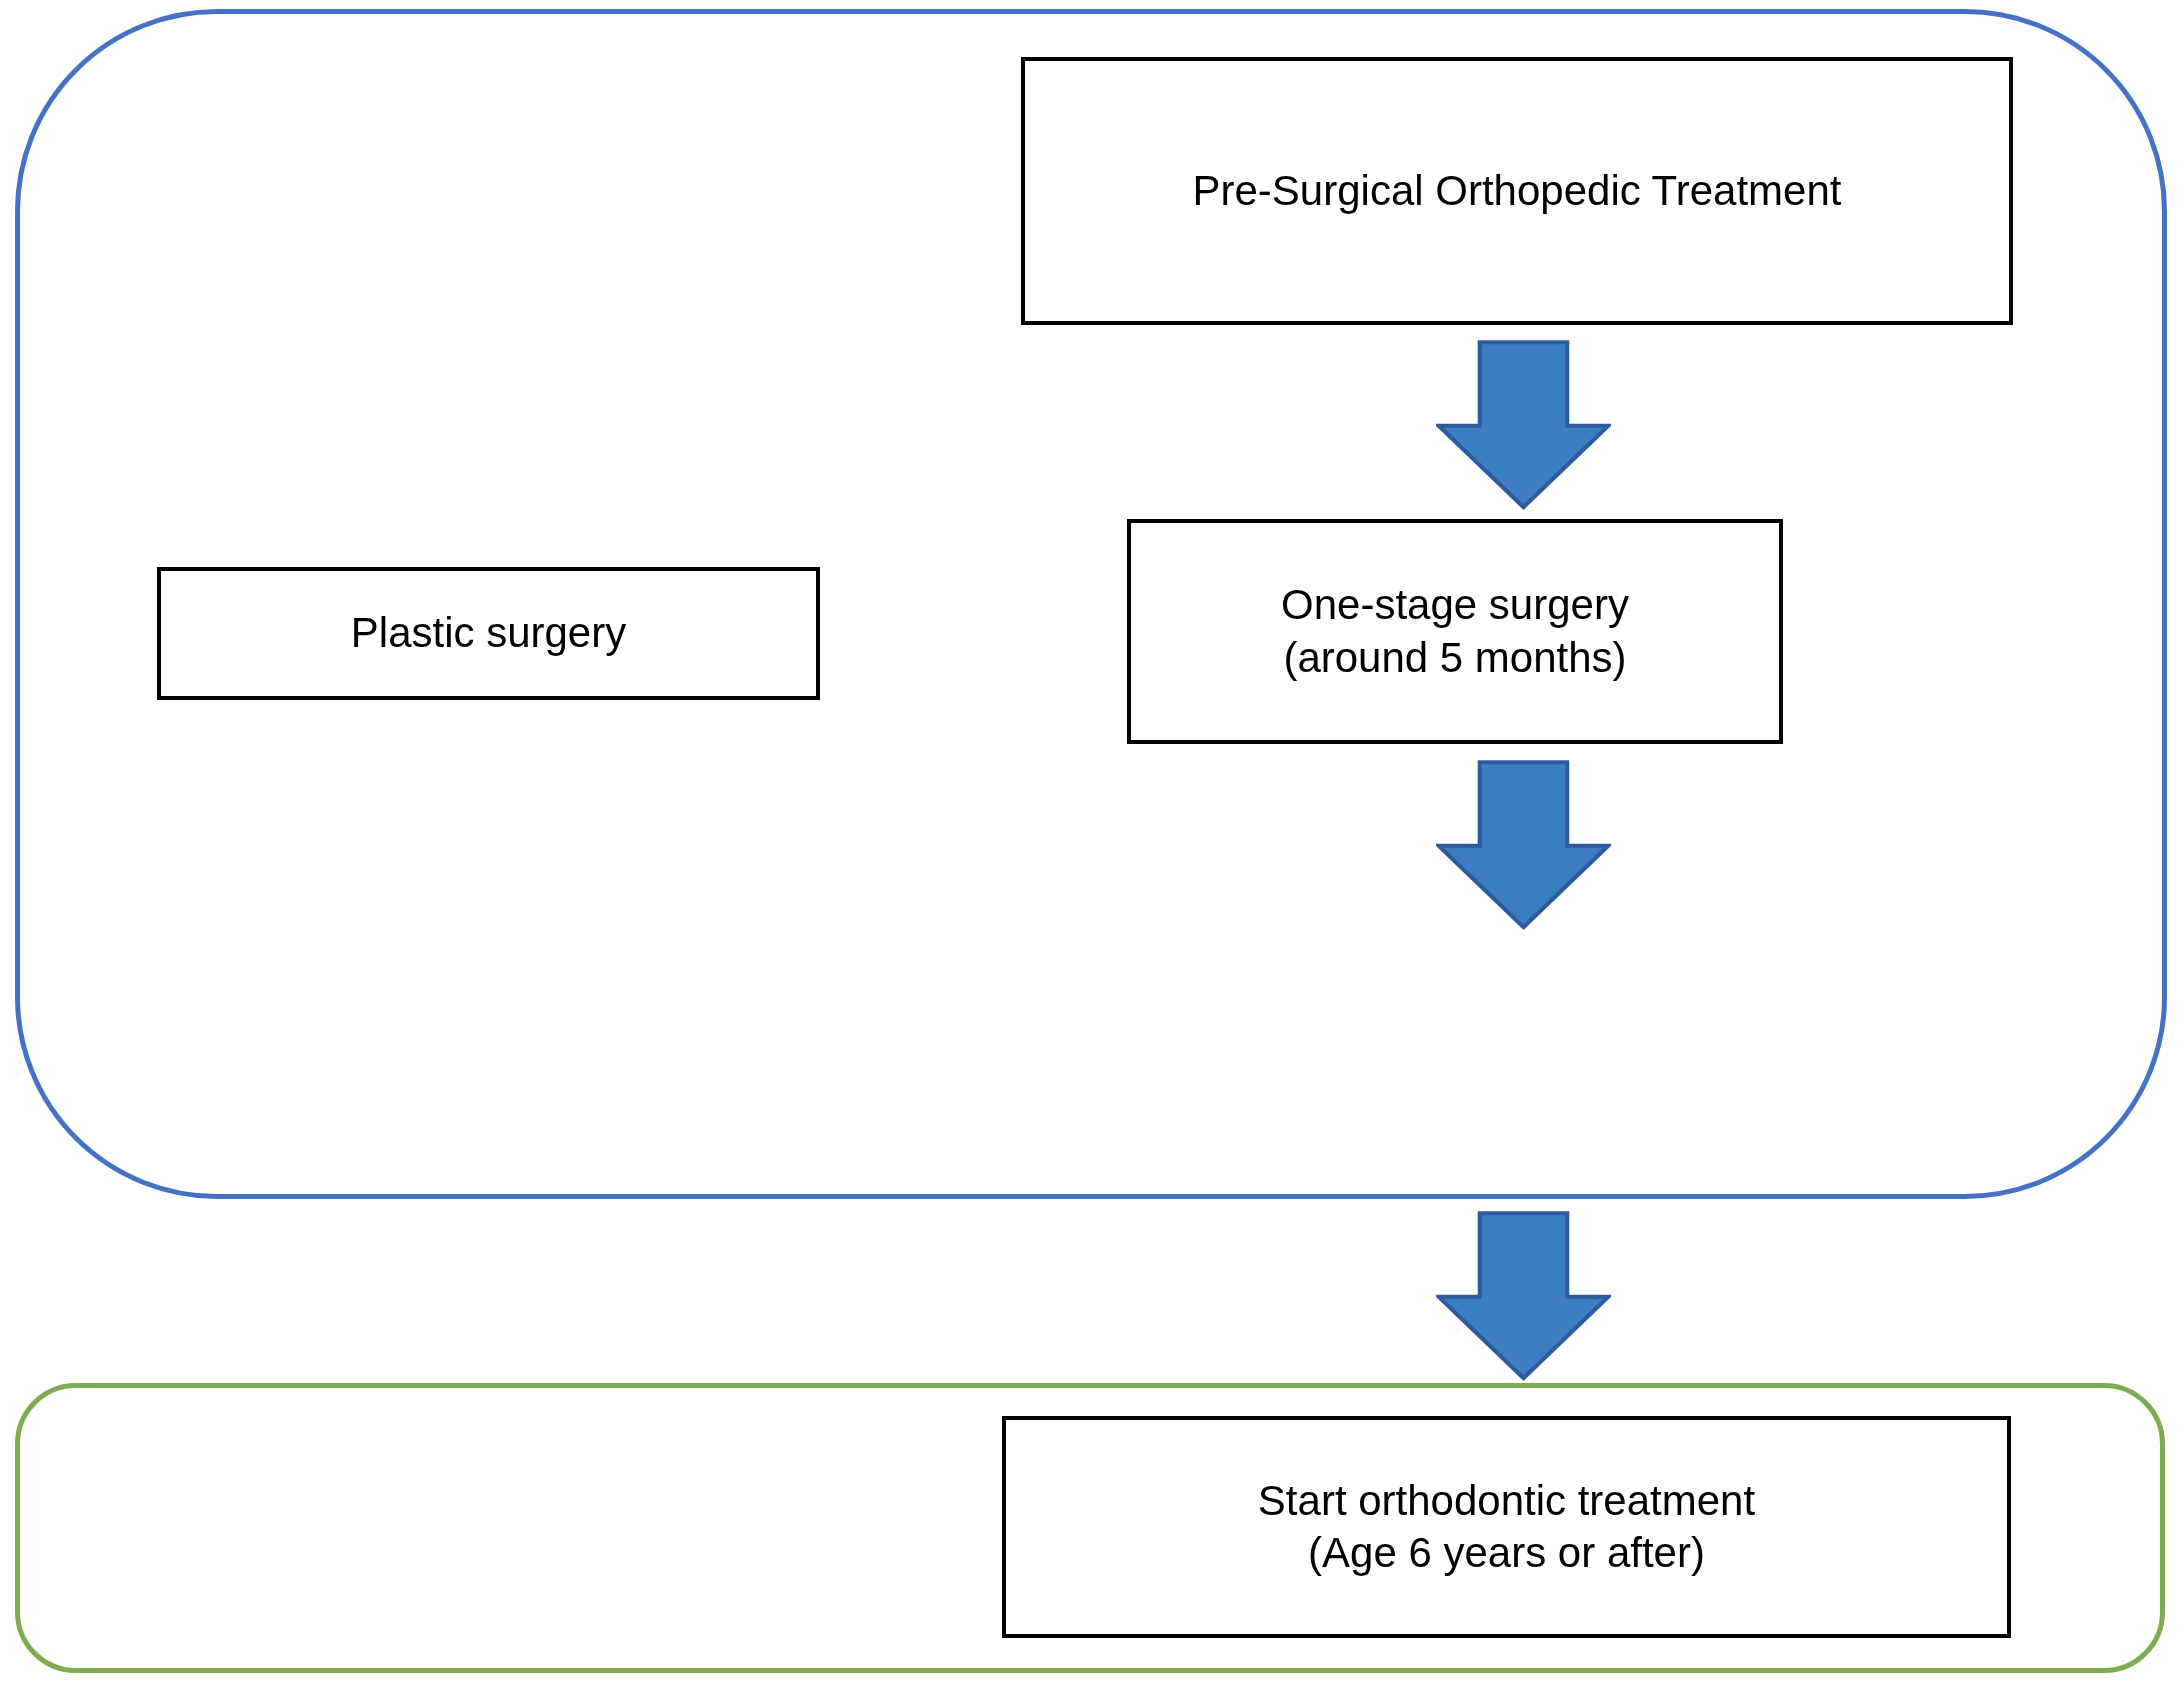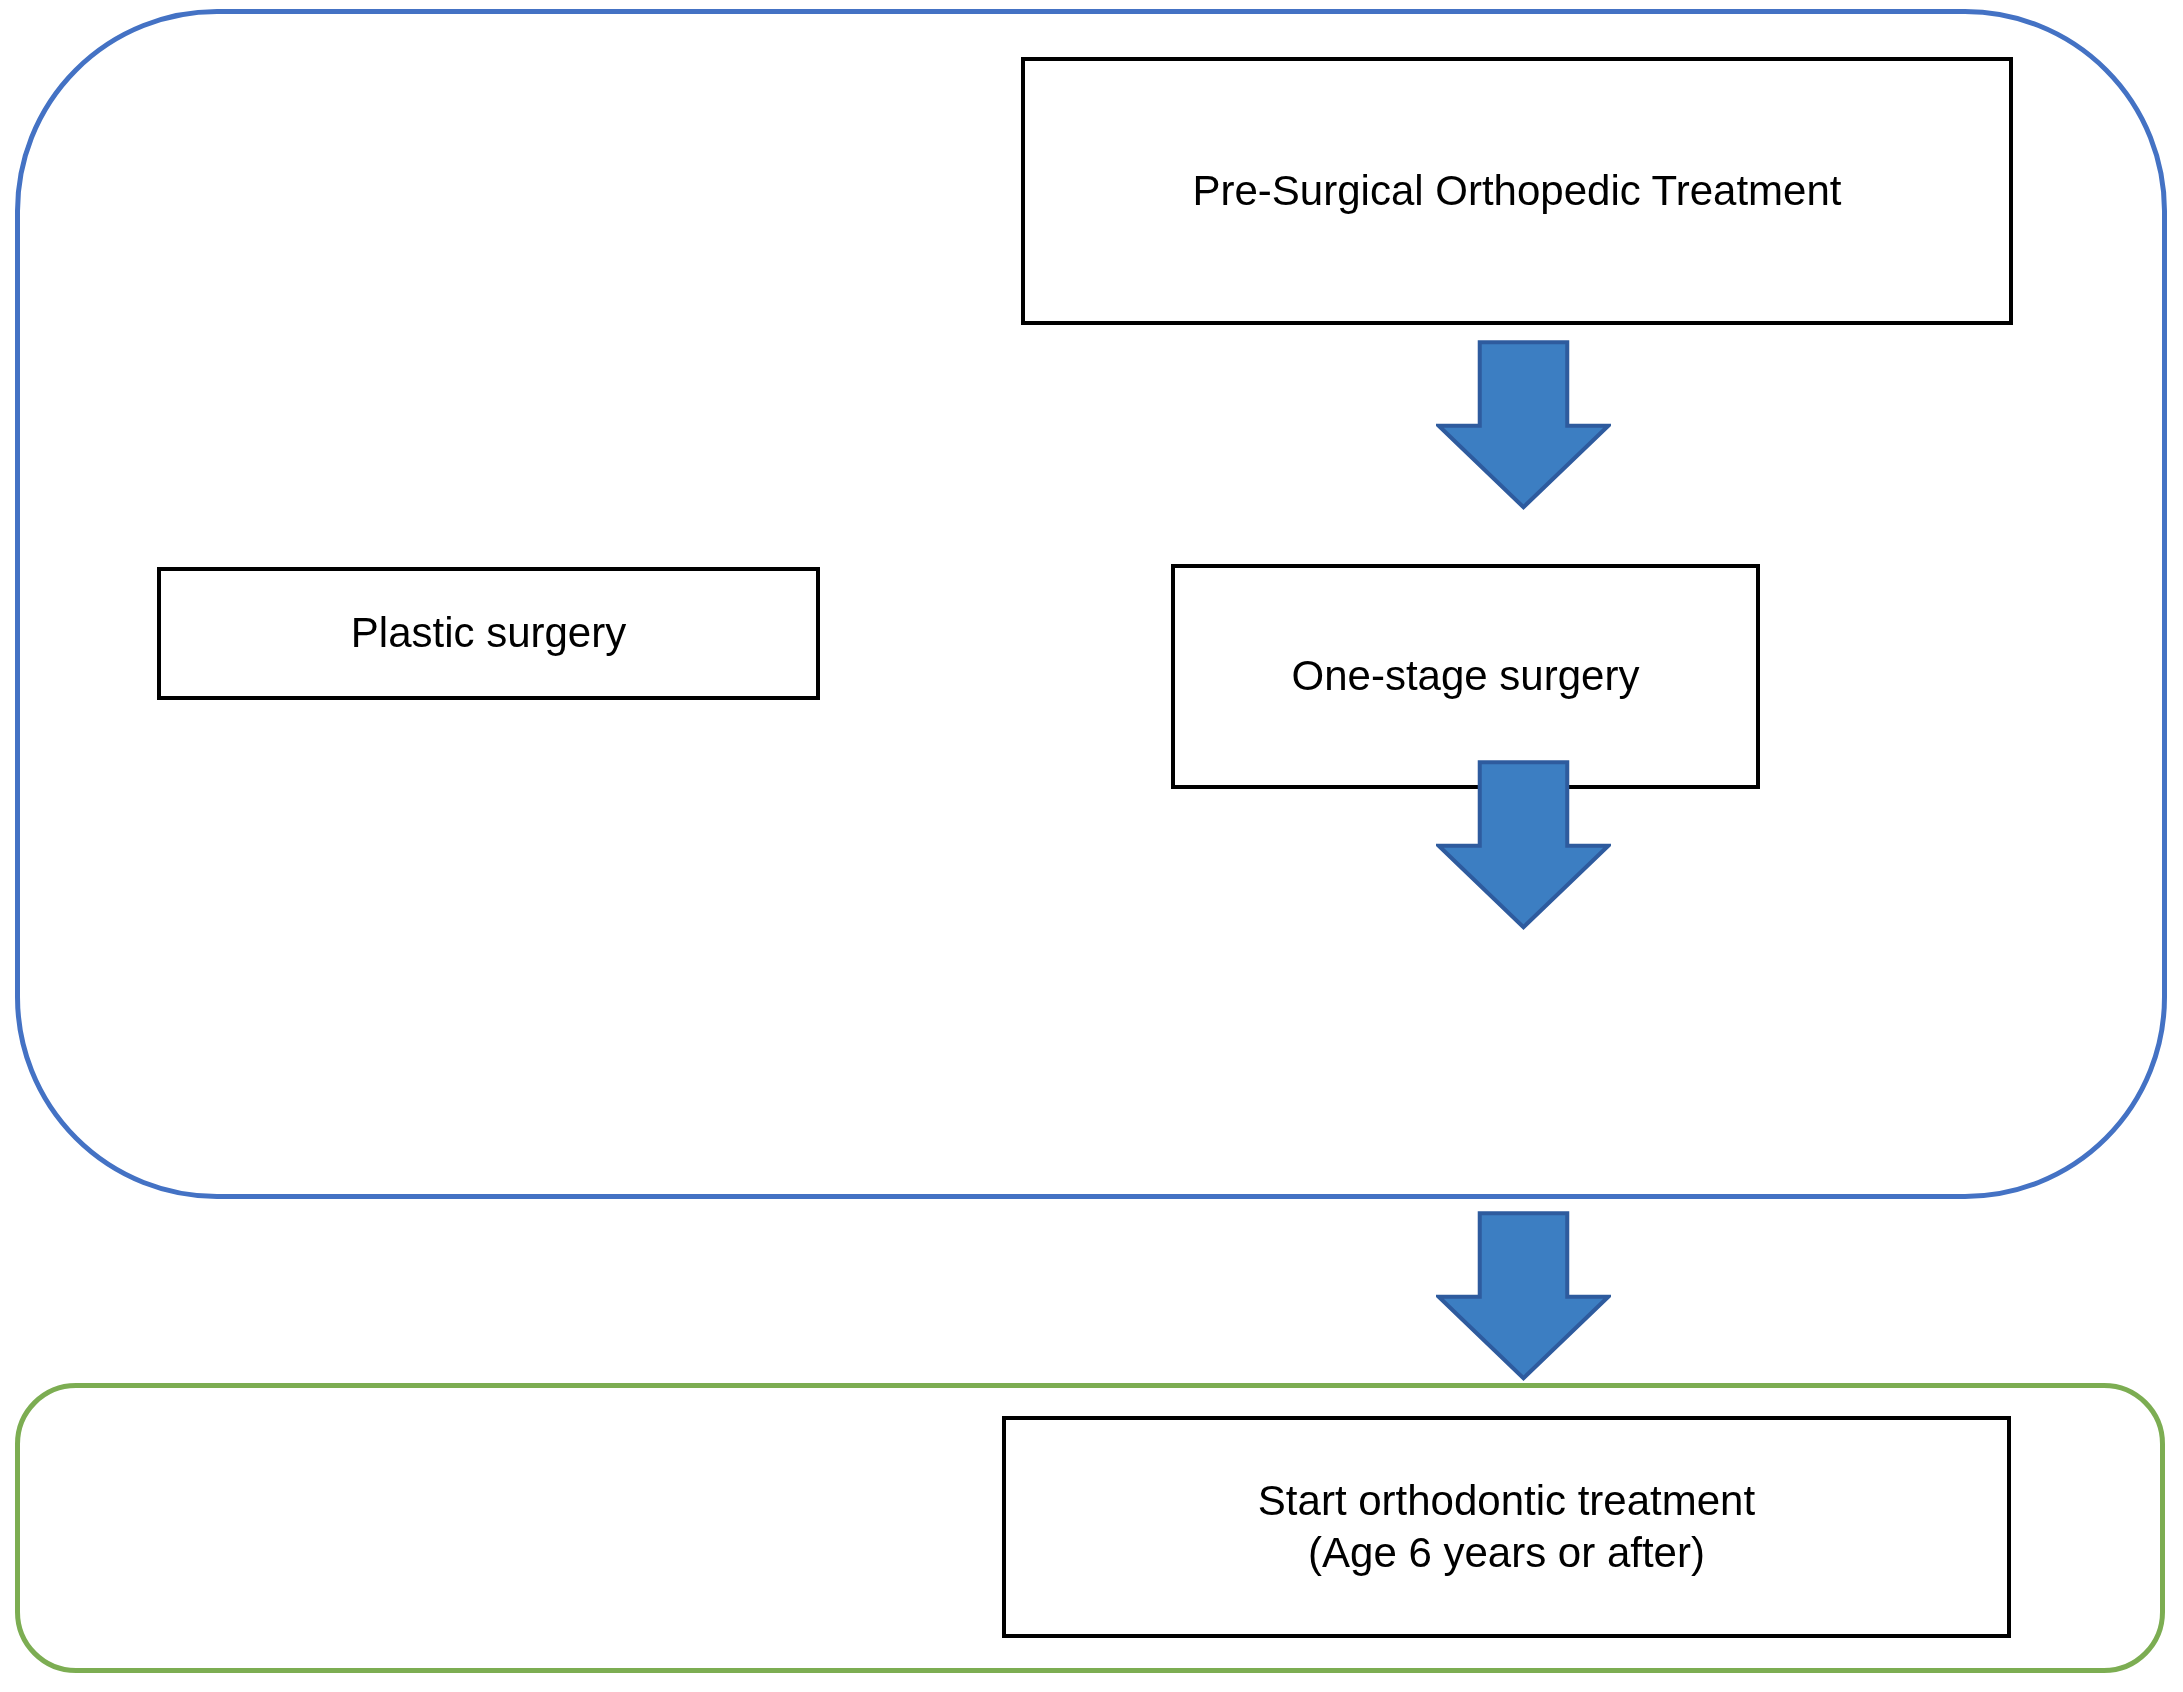--- a/index.html
+++ b/index.html
@@ -46,21 +46,21 @@
     flex-direction: column;
     align-items: center;
     justify-content: center;
     text-align: center;
     color: var(--text, #000000);
     font-size: 42px;
     line-height: 1.25;
     white-space: nowrap;
   }
   .node.presurgical { left: 1021px; top: 57px;  width: 992px; height: 268px; }
-  .node.one-stage   { left: 1171px; top: 519px; width: 589px; height: 225px; margin-top: 45px; }
+  .node.one-stage   { left: 1127px; top: 519px; width: 656px; height: 225px; }
   .node.plastic     { left: 157px;  top: 567px; width: 663px; height: 133px; }
   .node.routine     { left: 1211px; top: 943px; width: 667px; height: 230px; }
   .node.orthodontics{ left: 152px;  top: 1459px; width: 770px; height: 132px; }
   .node.start-ortho { left: 1002px; top: 1416px; width: 1009px; height: 222px; }
   .arrow {
     position: absolute;
     width: 175px;
     height: 170px;
     left: 1436px;
   }
@@ -90,20 +90,21 @@
   <svg class="arrow a1" viewBox="0 0 260 252" xmlns="http://www.w3.org/2000/svg">
     <polygon points="65,3 195,3 195,127 256,127 130,248 4,127 65,127"></polygon>
   </svg>
 
   <div class="node plastic">
     <span>Plastic surgery</span>
   </div>
 
   <div class="node one-stage">
     <span>One-stage surgery</span>
+    <span>(around 5 months)</span>
   </div>
 
   <svg class="arrow a2" viewBox="0 0 260 252" xmlns="http://www.w3.org/2000/svg">
     <polygon points="65,3 195,3 195,127 256,127 130,248 4,127 65,127"></polygon>
   </svg>
 
 
   <svg class="arrow a3" viewBox="0 0 260 252" xmlns="http://www.w3.org/2000/svg">
     <polygon points="65,3 195,3 195,127 256,127 130,248 4,127 65,127"></polygon>
   </svg>

